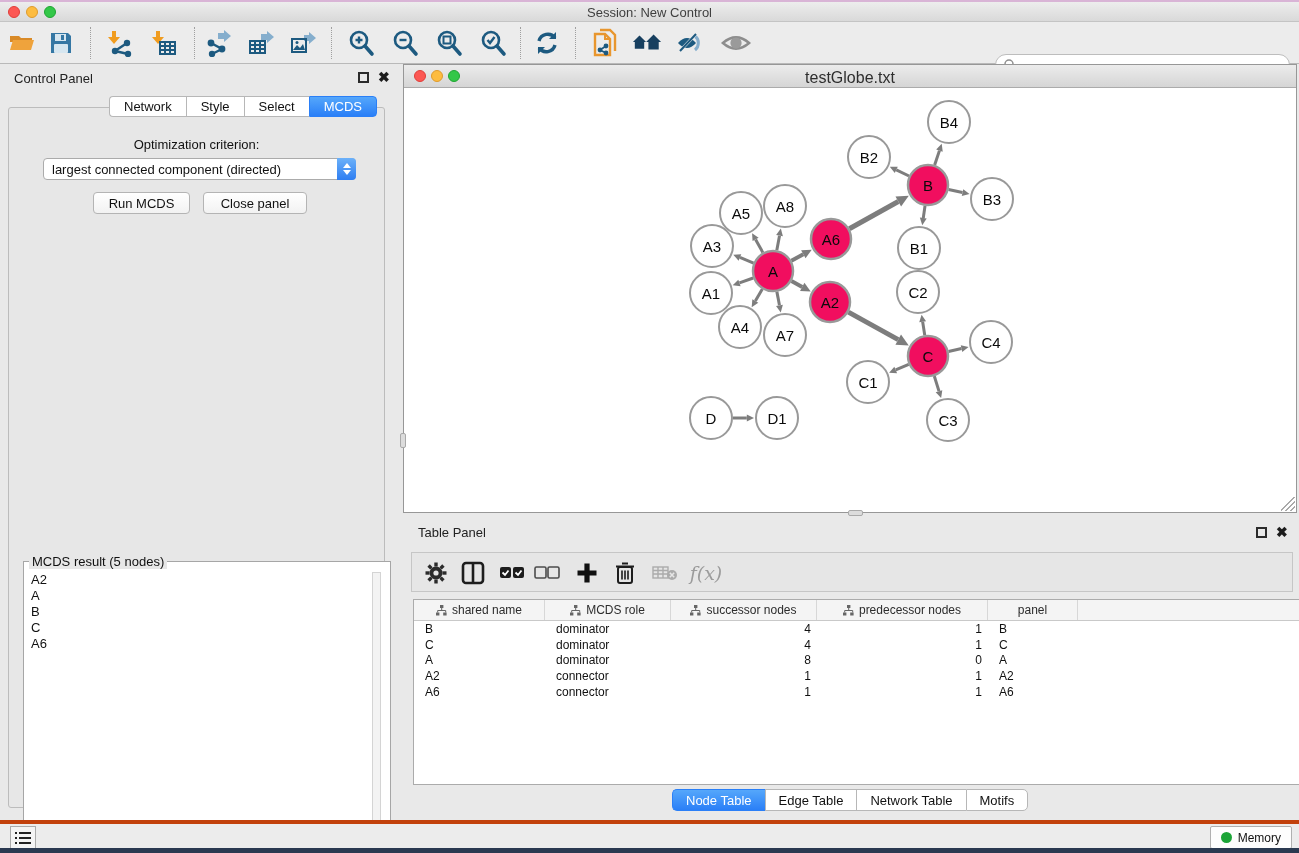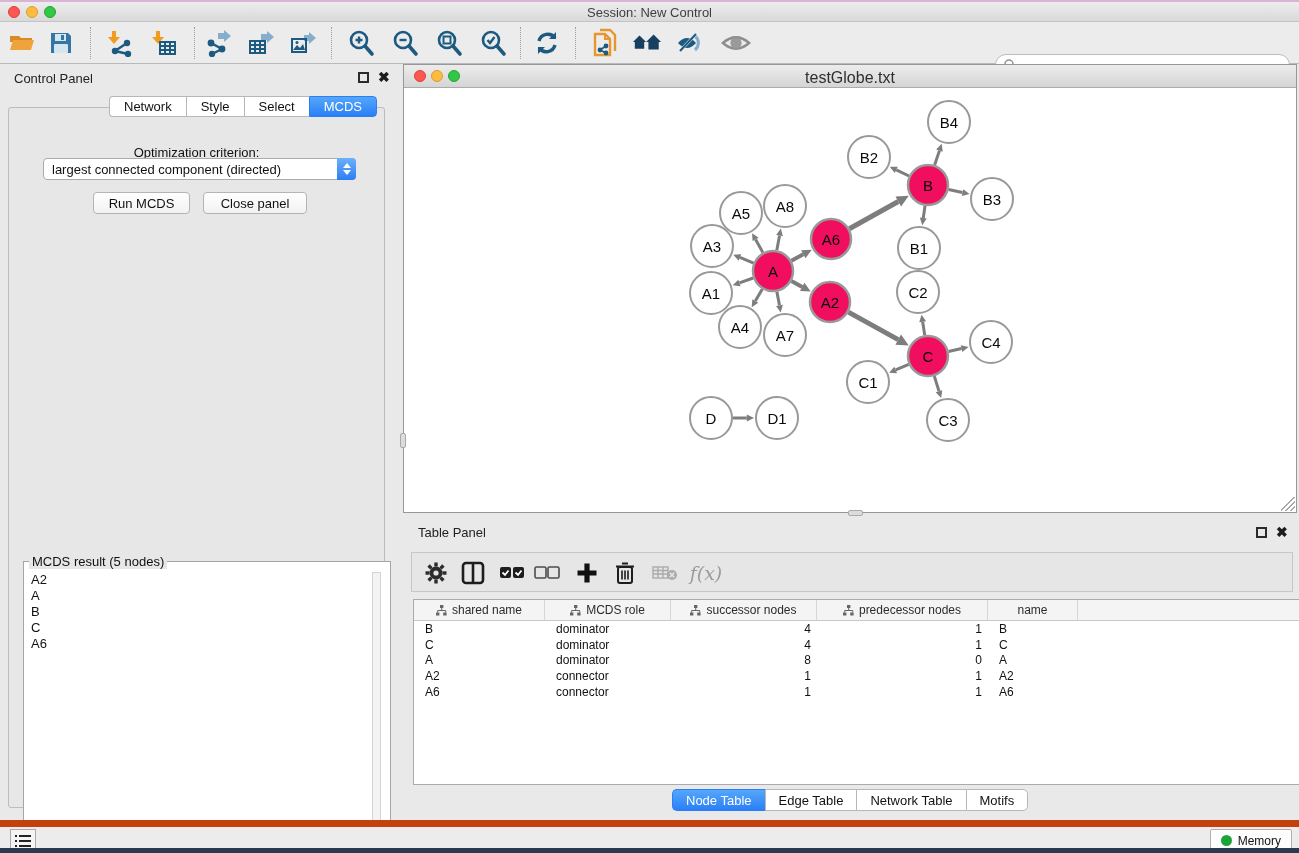--- a/index.html
+++ b/index.html
@@ -38,21 +38,21 @@
   .close-x { font-size:14px; font-weight:bold; color:#1c1c1c; line-height:11px; }
   .cp-tabs { position:absolute; left:78px; top:96px; display:flex; z-index:3;margin-left:31px; }
   .cp-tab { height:21px; padding:0 14px; font-size:13px; display:flex; align-items:center;
     background:#fff; border:1px solid #b7b7b7; border-right-width:0; color:#111; }
   .cp-tab:first-child { border-top-left-radius:4px; border-bottom-left-radius:4px; }
   .cp-tab:last-child { border-right-width:1px; border-top-right-radius:4px; border-bottom-right-radius:4px; }
   .cp-tab.active { background:linear-gradient(#55a7fb,#2a7ff7); color:#fff; border-color:#2a7ff7; }
   .cp-body { position:absolute; left:8px; top:107px; width:377px; height:701px;
     background:#e7e7e7; border:1px solid #bcbcbc; border-radius:3px; }
   .opt-label { position:absolute; left:0; top:29px; width:100%; text-align:center;
-    font-size:13px; color:#111;margin-top:8px; }
+    font-size:13px; color:#111; }
   .combo { position:absolute; left:34px; top:50px; width:313px; height:22px;
     background:#fff; border:1px solid #ababab; border-radius:4px;
     display:flex; align-items:center; }
   .combo-text { flex:1; padding-left:8px; font-size:13px; color:#111;
     white-space:nowrap; overflow:hidden; }
   .combo-step { width:19px; height:22px; margin:-1px -1px 0 0;
     background:linear-gradient(#6cb1f9,#2e7ef2); border-radius:0 4px 4px 0;
     display:flex; flex-direction:column; align-items:center; justify-content:center; gap:2px; }
   .arr-up { width:0; height:0; border-left:4px solid transparent; border-right:4px solid transparent;
     border-bottom:5px solid #fff; }
@@ -107,21 +107,21 @@
 
   .tp-tabs { position:absolute; top:789px; left:672px; display:flex; }
   .tp-tab { height:22px; padding:0 13px; font-size:13px; display:flex; align-items:center;
     background:#fff; border:1px solid #b7b7b7; border-right-width:0; color:#111; }
   .tp-tab:first-child { border-top-left-radius:5px; border-bottom-left-radius:5px; }
   .tp-tab:last-child { border-right-width:1px; border-top-right-radius:5px; border-bottom-right-radius:5px; }
   .tp-tab.active { background:linear-gradient(#55a7fb,#2a7ff7); color:#fff; border-color:#2a7ff7; }
 
   
   .statusbar { position:absolute; left:0; top:820px; width:1299px; height:28px;
-    background:#ececec; border-top:7px solid #c2410c; }
+    background:#ececec; border-top:4px solid #c2410c; }
   .sb-listbtn { position:absolute; left:10px; top:2px; width:26px; height:24px;
     background:#f4f4f4; border:1px solid #ababab; display:flex; align-items:center; justify-content:center; }
   .memory-btn { position:absolute; right:7px; top:2px; height:23px; padding:0 10px;
     background:#fdfdfd; border:1px solid #b0b0b0; border-radius:2px;
     display:flex; align-items:center; gap:6px; font-size:12px; color:#111; }
   .mem-dot { width:11px; height:11px; border-radius:50%; background:#1ca437; }
   .bottom-strip { position:absolute; left:0; top:848px; width:1299px; height:5px; background:#2a3950; }
 </style>
 </head>
 <body>
@@ -510,21 +510,21 @@
         <div class="th" style="width: 171px; flex: 0 0 171px;">
           <svg width="11" height="11" viewBox="0 0 11 11">
             <rect x="4" y="0" width="3.4" height="3" fill="#666"></rect>
             <rect x="0" y="7.5" width="3.4" height="3" fill="#666"></rect>
             <rect x="7.2" y="7.5" width="3.4" height="3" fill="#666"></rect>
             <path d="M5.7 3 v2.5 M1.7 7.5 V5.5 h8 v2" stroke="#666" stroke-width="1" fill="none"></path>
           </svg>
           <span>predecessor nodes</span>
         </div>
         <div class="th" style="width: 90px; flex: 0 0 90px;">
-          <span>name</span>
+          <span>panel</span>
         </div>
       </div>
     <div id="table-body">
         <div class="trow">
           <div class="td left" style="width: 131px; flex: 0 0 131px;">B</div>
           <div class="td left" style="width: 126px; flex: 0 0 126px;">dominator</div>
           <div class="td right" style="width: 146px; flex: 0 0 146px;">4</div>
           <div class="td right" style="width: 171px; flex: 0 0 171px;">1</div>
           <div class="td left" style="width: 90px; flex: 0 0 90px;">B</div>
         </div>

